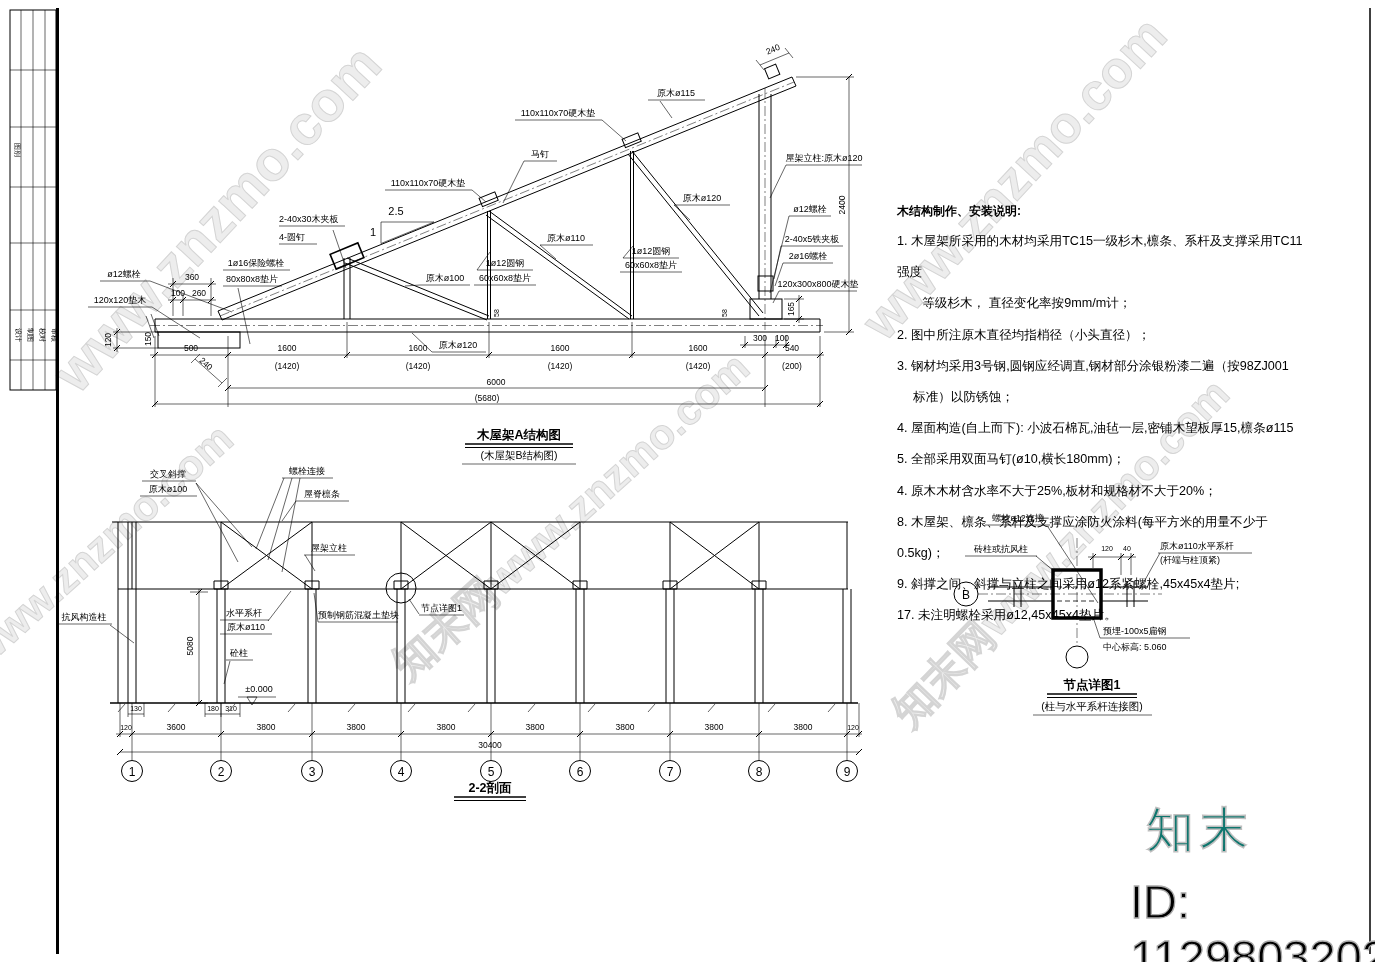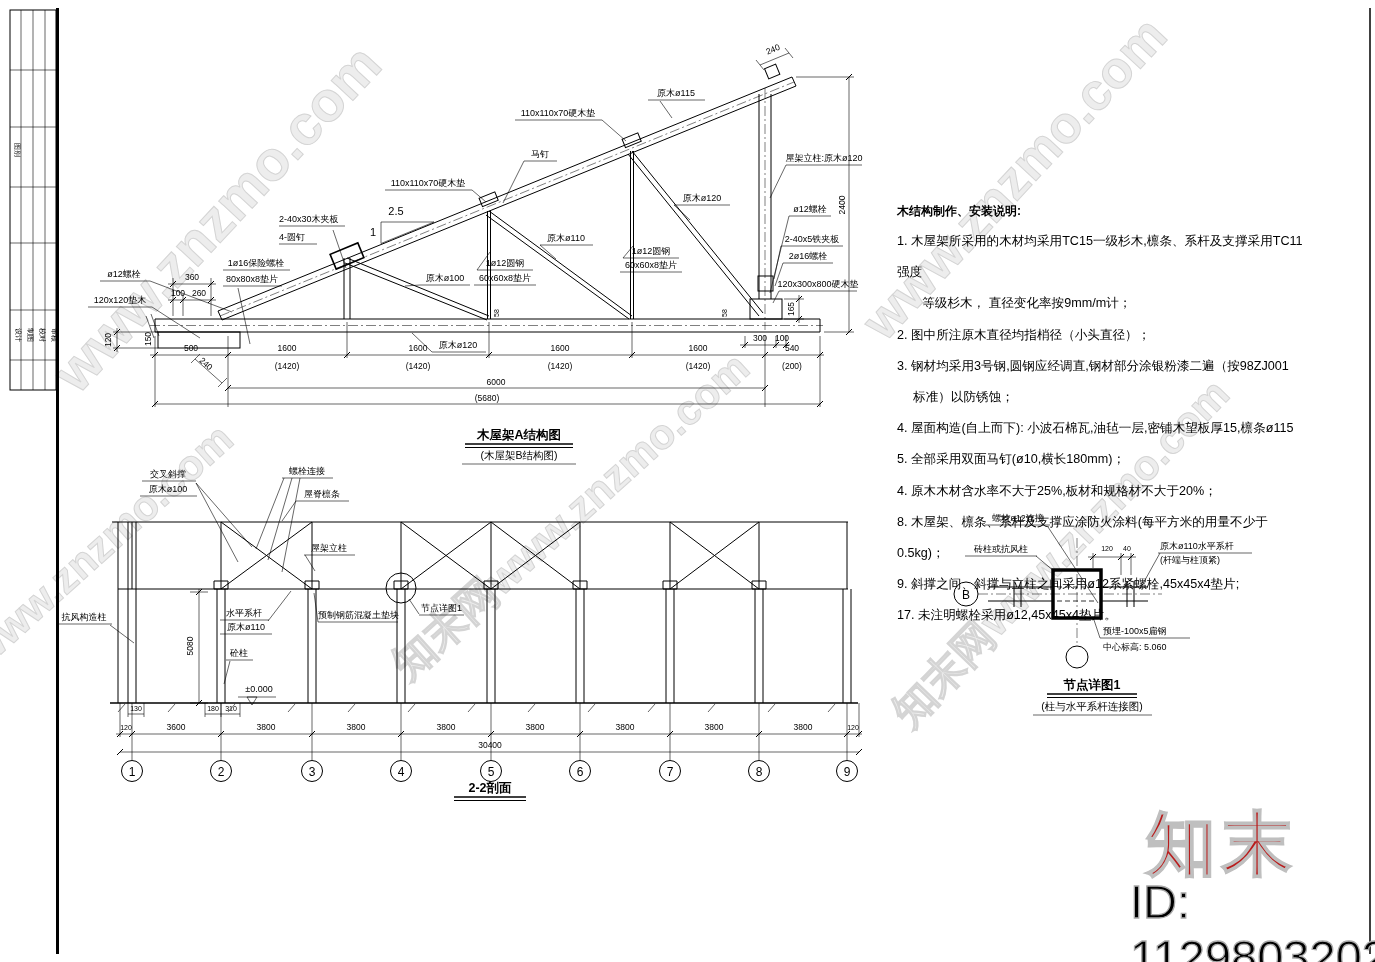--- a/index.html
+++ b/index.html
@@ -17,22 +17,22 @@
   .lb{font-size:9px;text-anchor:middle;}
   .lbs{font-size:9px;text-anchor:start;}
   .ttl{font-size:12.5px;font-weight:bold;text-anchor:middle;}
   .sub{font-size:10.5px;text-anchor:middle;}
   .ax{font-size:12px;text-anchor:middle;}
   #notes{position:absolute;left:897px;top:203px;width:470px;z-index:3;}
   #notes .nt{font-size:12px;font-weight:bold;margin-bottom:3px;white-space:nowrap;}
   #notes .nl{font-size:12.6px;line-height:19.2px;white-space:nowrap;margin-top:12px;}
   .wm{position:absolute;z-index:1;color:#ededed;-webkit-text-stroke:1px #d4d4d4;
       font-weight:bold;white-space:nowrap;pointer-events:none;}
-  #brand{position:absolute;left:1146px;top:798px;font-size:70px;font-weight:bold;z-index:3;
-         color:#b91c1c;-webkit-text-stroke:1.5px #bfbfbf;letter-spacing:6px;}
+  #brand{position:absolute;left:1146px;top:798px;font-size:48px;font-weight:normal;z-index:3;
+         color:#0f766e;-webkit-text-stroke:1.5px #bfbfbf;letter-spacing:6px;}
   #docid{position:absolute;left:1130px;top:874px;font-size:47px;z-index:3;
          color:#000000;-webkit-text-stroke:1.3px #a9a9a9;}
 </style>
 </head>
 <body>
 
 <div id="stage">
 
   <div class="wm" style="left:40px;top:360px;font-size:56px;transform:rotate(-47deg);transform-origin:left top;">www.znzmo.com</div>
   <div class="wm" style="left:380px;top:650px;font-size:42px;transform:rotate(-42deg);transform-origin:left top;">知末网www.znzmo.com</div>

